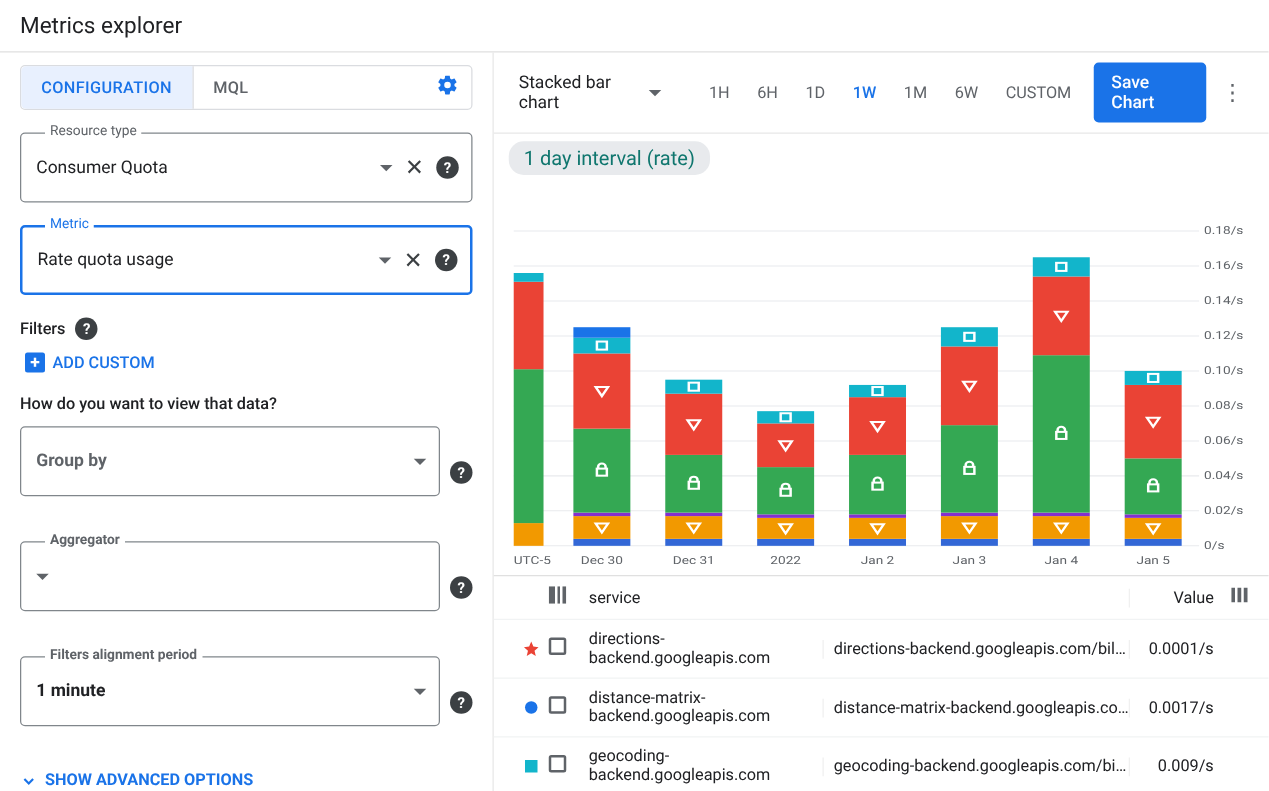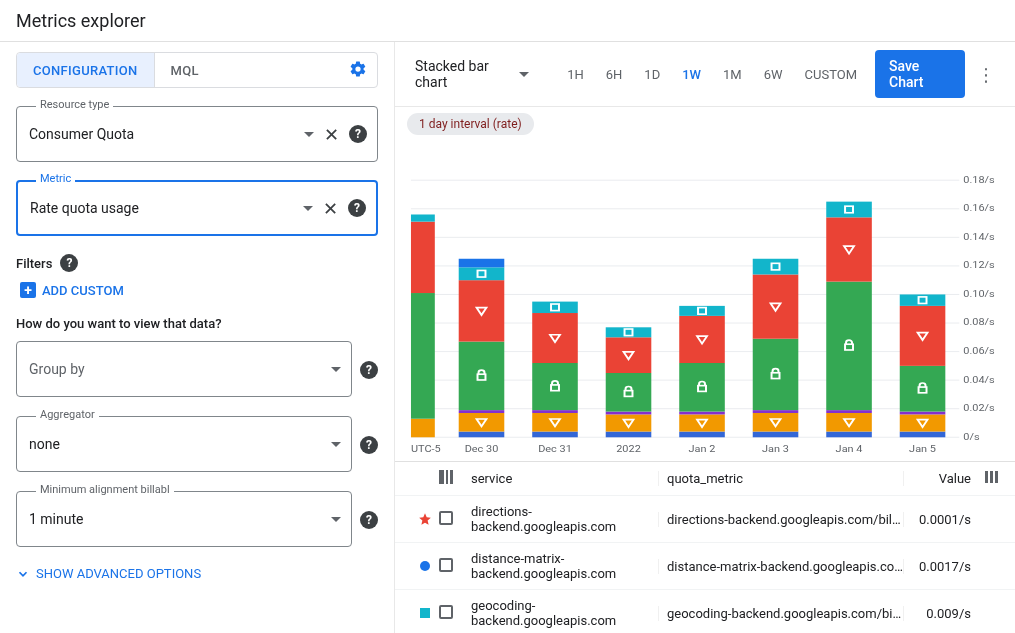--- a/index.html
+++ b/index.html
@@ -20,31 +20,31 @@
   .field-label.blue { color:#1a73e8; }
   .field-value { flex:1; font-size:14px; color:#202124; }
   .field-value.grey { color:#5f6368; }
   .dd-arrow { width:0; height:0; border-left:5px solid transparent; border-right:5px solid transparent; border-top:5px solid #5f6368; }
   .field-x { font-size:18px; color:#3c4043; cursor:pointer; padding:0 4px; }
   .field-help { width:18px; height:18px; border-radius:50%; background:#3c4043; color:#fff; font-size:12px; display:inline-flex; align-items:center; justify-content:center; font-weight:bold; }
   .sec-label { font-size:13px; font-weight:500; margin:6px 0 10px; display:flex; align-items:center; gap:8px; }
   .add-filter { display:flex; align-items:center; gap:6px; color:#1a73e8; font-weight:500; font-size:13px; cursor:pointer; margin-bottom:18px; padding-left:4px; }
   .plus-box { width:16px; height:16px; background:#1a73e8; color:#fff; display:inline-flex; align-items:center; justify-content:center; font-size:14px; font-weight:bold; border-radius:2px; }
   .side-row { display:flex; align-items:center; gap:8px; margin-bottom:18px; }
-  .side-row .field-wrap { flex:1; margin-bottom:1px; }
-  .adv-link { display:flex; align-items:center; gap:6px; color:#1a73e8; font-weight:400; font-size:13px; cursor:pointer; }
+  .side-row .field-wrap { flex:1; margin-bottom:18px;font-weight:bold; }
+  .adv-link { display:flex; align-items:center; gap:6px; color:#1a73e8; font-weight:700; font-size:13px; cursor:pointer; }
   .main { flex:1; display:flex; flex-direction:column; min-width:0; }
   .toolbar { display:flex; align-items:center; padding:8px 12px; gap:4px; border-bottom:1px solid #e8e8e8; }
   .ct-select { display:flex; align-items:center; gap:6px; font-size:14px; cursor:pointer; padding:0 8px; }
   .tbtn { padding:6px 10px; font-size:13px; color:#5f6368; cursor:pointer; border-radius:4px; }
   .tbtn.active { color:#1a73e8; font-weight:500; }
   .save-btn { background:#1a73e8; color:#fff; padding:8px 14px; border-radius:4px; font-weight:500; font-size:14px; cursor:pointer; }
   .more { font-size:18px; color:#5f6368; padding:0 8px; cursor:pointer; }
   .chip-row { padding:6px 12px; }
-  .chip { display:inline-block; background:#e8eaed; border-radius:12px; padding:4px 12px; font-size:12px; color:#7f1d1d; }
+  .chip { display:inline-block; background:#e8eaed; border-radius:12px; padding:4px 12px; font-size:16px; color:#0f766e; }
   .chart-area { flex:1; position:relative; padding:20px 12px 4px 12px; min-height:0; }
   .chart-svg { width:100%; height:100%; }
   .xaxis-lbl { font-size:11px; fill:#5f6368; text-anchor:middle; }
   .yaxis-lbl { font-size:11px; fill:#5f6368; }
   .utc-lbl { font-size:11px; fill:#5f6368; }
   .legend { border-top:1px solid #e0e0e0; }
   .legend-head { display:flex; align-items:center; padding:8px 16px; font-size:13px; color:#202124; }
   .legend-row { display:flex; align-items:center; padding:8px 16px; font-size:13px; border-top:1px solid #f1f3f4; }
   .lg-col-mark { width:28px; display:flex; justify-content:center; }
   .lg-col-cb { width:28px; }
@@ -111,30 +111,29 @@
           <span class="dd-arrow"></span>
         </div>
       </div>
       <span class="field-help">?</span>
     </div>
 
     <div class="side-row">
       <div class="field-wrap">
         <div class="field-label">Aggregator</div>
         <div class="field-box">
-          <span class="field-value">none</span>
           <span class="dd-arrow"></span>
         </div>
       </div>
       <span class="field-help">?</span>
     </div>
 
     <div class="side-row">
       <div class="field-wrap">
-        <div class="field-label">Minimum alignment billabl</div>
+        <div class="field-label">Filters alignment period</div>
         <div class="field-box">
           <span class="field-value">1 minute</span>
           <span class="dd-arrow"></span>
         </div>
       </div>
       <span class="field-help">?</span>
     </div>
 
     <div class="adv-link">
       <svg width="14" height="14" viewBox="0 0 24 24" fill="none" stroke="#1a73e8" stroke-width="3">
@@ -302,21 +301,20 @@
       <div class="legend-head">
         <div class="lg-col-mark"></div>
         <div class="lg-col-cb">
           <svg width="14" height="14">
               <rect x="0" y="0" width="5" height="14" fill="#5f6368"></rect>
               <rect x="7" y="0" width="2" height="14" fill="#5f6368"></rect>
               <rect x="11" y="0" width="3" height="14" fill="#5f6368"></rect>
             </svg>
         </div>
         <div class="lg-col-svc">service</div>
-        <div class="lg-col-qm">quota_metric</div>
         <div class="lg-col-val">Value</div>
         <div class="lg-col-cols">
           <svg width="14" height="12">
               <rect x="0" y="0" width="3" height="12" fill="#5f6368"></rect>
               <rect x="5" y="0" width="3" height="12" fill="#5f6368"></rect>
               <rect x="10" y="0" width="3" height="12" fill="#5f6368"></rect>
             </svg>
         </div>
       </div>
       <div id="legend-rows">

